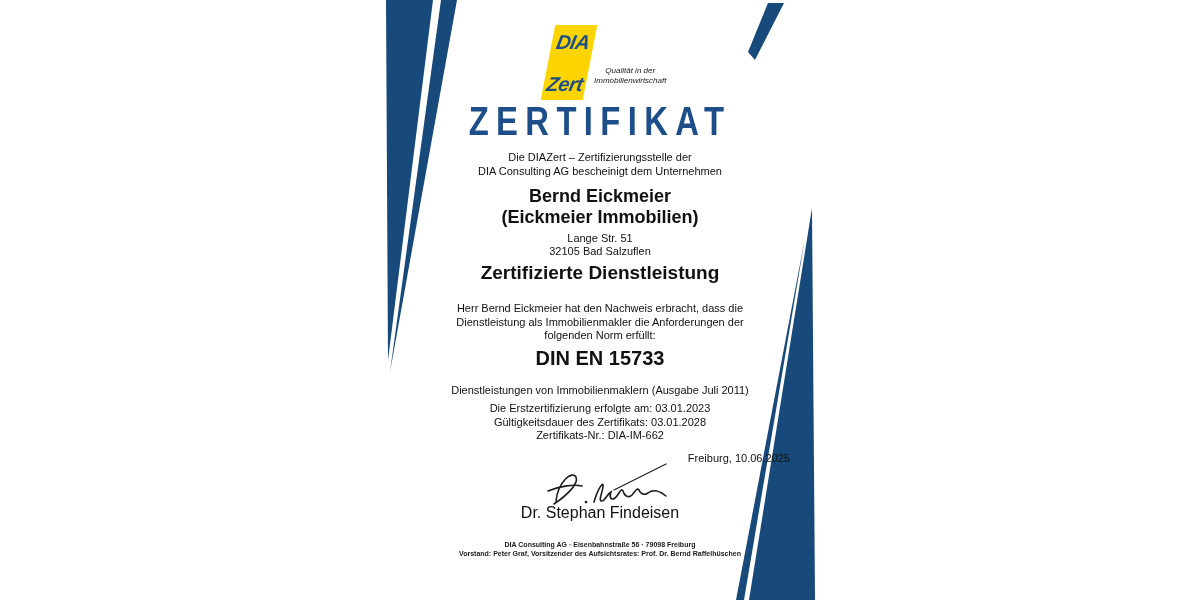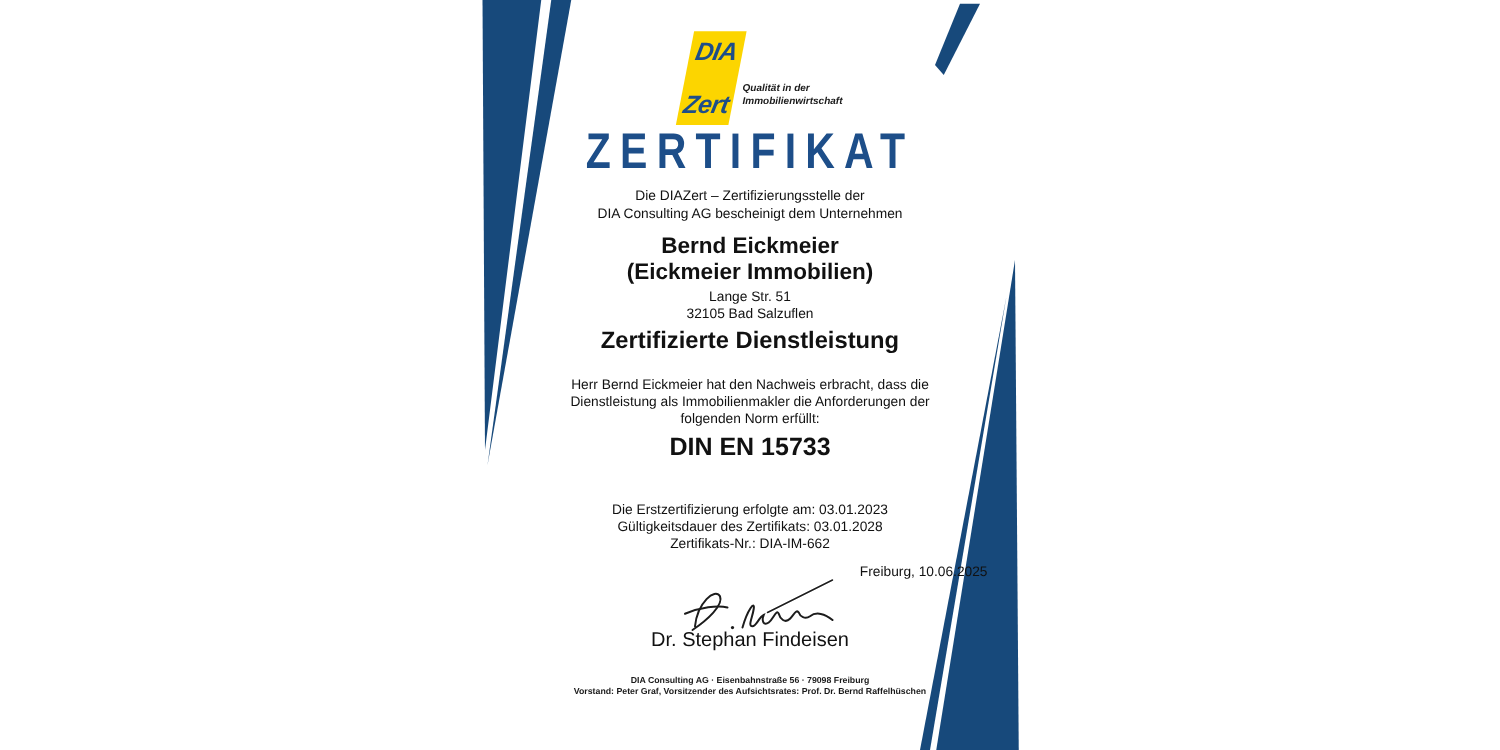--- a/index.html
+++ b/index.html
@@ -7,22 +7,22 @@
          font-family:"Liberation Sans",sans-serif;color:#111;}
   .deco{position:absolute;left:0;top:0;width:1200px;height:600px;}
   .abs{position:absolute;left:410px;width:380px;text-align:center;}
   
   .logo-shape{position:absolute;left:548px;top:25px;width:42px;height:75px;
               background:var(--yellow);transform:skewX(-11deg);
               display:flex;flex-direction:column;justify-content:space-between;
               padding:7px 3px 6px 3px;box-sizing:border-box;}
   .logo-shape span{font-style:italic;font-weight:bold;font-size:20px;line-height:1;
               color:var(--title_navy);text-align:center;letter-spacing:-0.5px;}
-  .tagline{position:absolute;left:594px;top:66px;font-size:8px;font-weight:bold;
-              font-style:italic;line-height:1.3;color:#1a1a1a;text-align:left;}
+  .tagline{position:absolute;left:594px;top:66px;font-size:8px;font-weight:normal;
+              font-style:italic;line-height:1.3;color:#1a1a1a;text-align:center;}
   
   .title{position:absolute;left:410px;top:99px;width:380px;margin:0;text-align:center;
          font-size:40px;font-weight:700;letter-spacing:9px;color:var(--title_navy);
          transform:scaleX(0.82);transform-origin:center;white-space:nowrap;}
   .small{font-size:11px;line-height:13.5px;}
   .name-block{top:186px;font-size:18px;line-height:21px;font-weight:bold;}
   .addr{top:232px;font-size:11px;line-height:13px;}
   .h2{top:262px;font-size:19px;font-weight:bold;}
   .statement{top:302px;}
   .din{top:347px;font-size:20px;font-weight:bold;}
@@ -74,20 +74,21 @@
 
   <div class="abs h2">Zertifizierte Dienstleistung</div>
 
   <div class="abs small statement">
     <div>Herr Bernd Eickmeier hat den Nachweis erbracht, dass die</div>
     <div>Dienstleistung als Immobilienmakler die Anforderungen der</div>
     <div>folgenden Norm erfüllt:</div>
   </div>
 
   <div class="abs din">DIN EN 15733</div>
+  <div class="abs small normdesc">Dienstleistungen von Immobilienmaklern (Ausgabe Juli 2011)</div>
 
   <div class="abs small validity">
     <div>Die Erstzertifizierung erfolgte am: 03.01.2023</div>
     <div>Gültigkeitsdauer des Zertifikats: 03.01.2028</div>
     <div>Zertifikats-Nr.: DIA-IM-662</div>
   </div>
 
   <div class="abs small placedate">Freiburg, 10.06.2025</div>
 
   <svg class="sig-svg" width="140" height="50" viewBox="0 0 140 50" xmlns="http://www.w3.org/2000/svg" aria-hidden="true">

